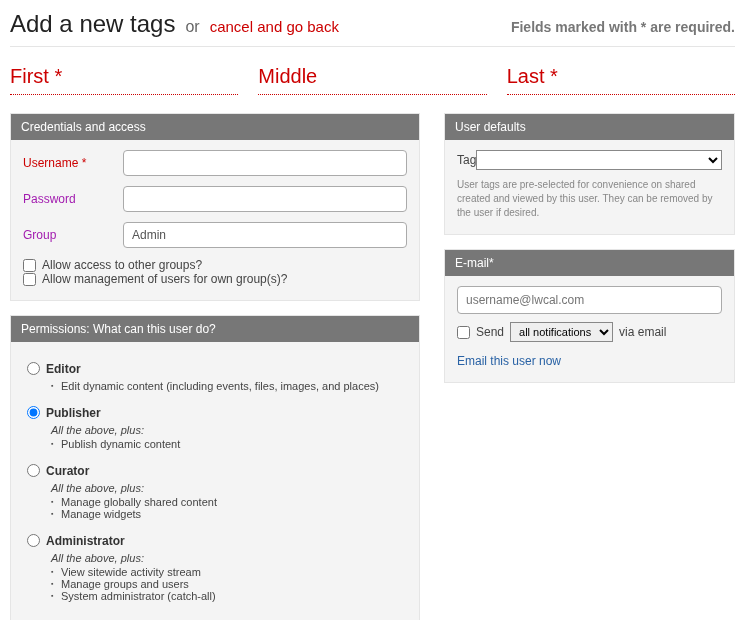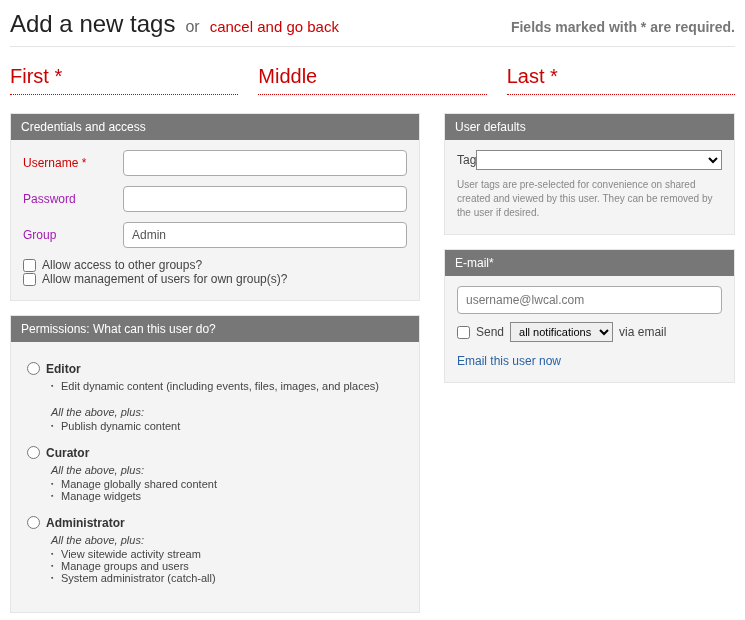--- a/index.html
+++ b/index.html
@@ -96,20 +96,24 @@
           <div class="perm-group">
             <div class="perm-title">
               <input type="radio" name="role" style="">
               <strong>Editor</strong>
             </div>
             <ul class="perm-list">
               <li>Edit dynamic content (including events, files, images, and places)</li>
             </ul>
           </div>
           <div class="perm-group">
+            <div class="perm-title">
+              <input type="radio" name="role" checked="" style="">
+              <strong>Publisher</strong>
+            </div>
             <ul class="perm-list">
               <li class="italic">All the above, plus:</li>
               <li>Publish dynamic content</li>
             </ul>
           </div>
           <div class="perm-group">
             <div class="perm-title">
               <input type="radio" name="role" style="">
               <strong>Curator</strong>
             </div>

